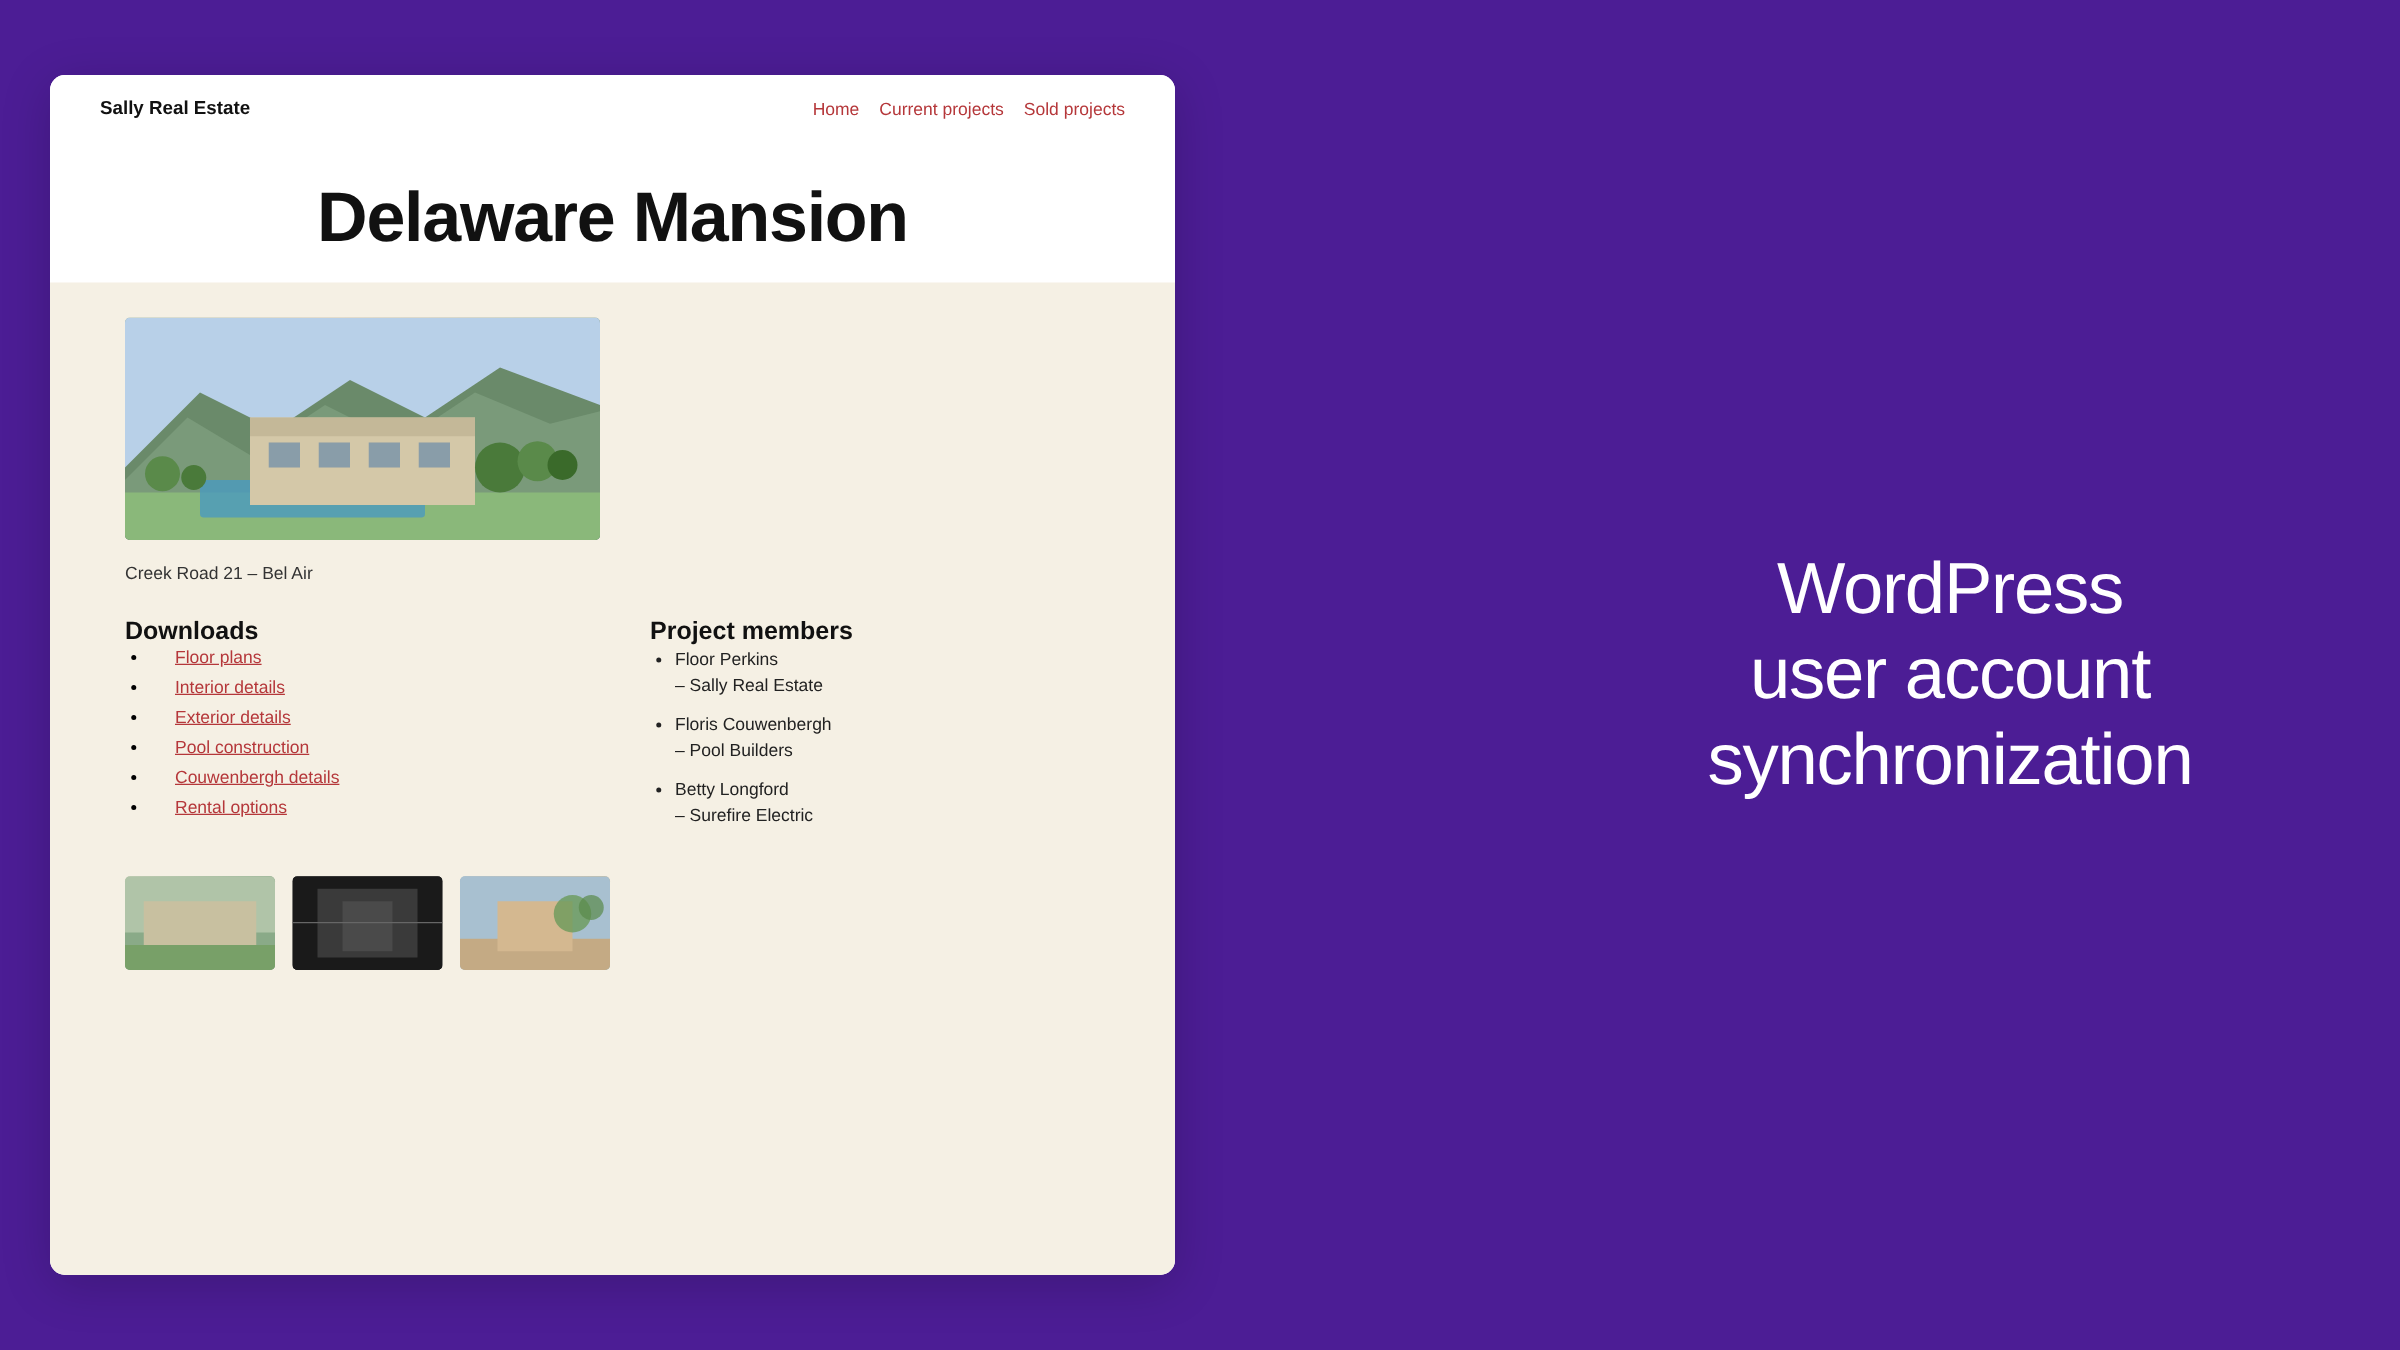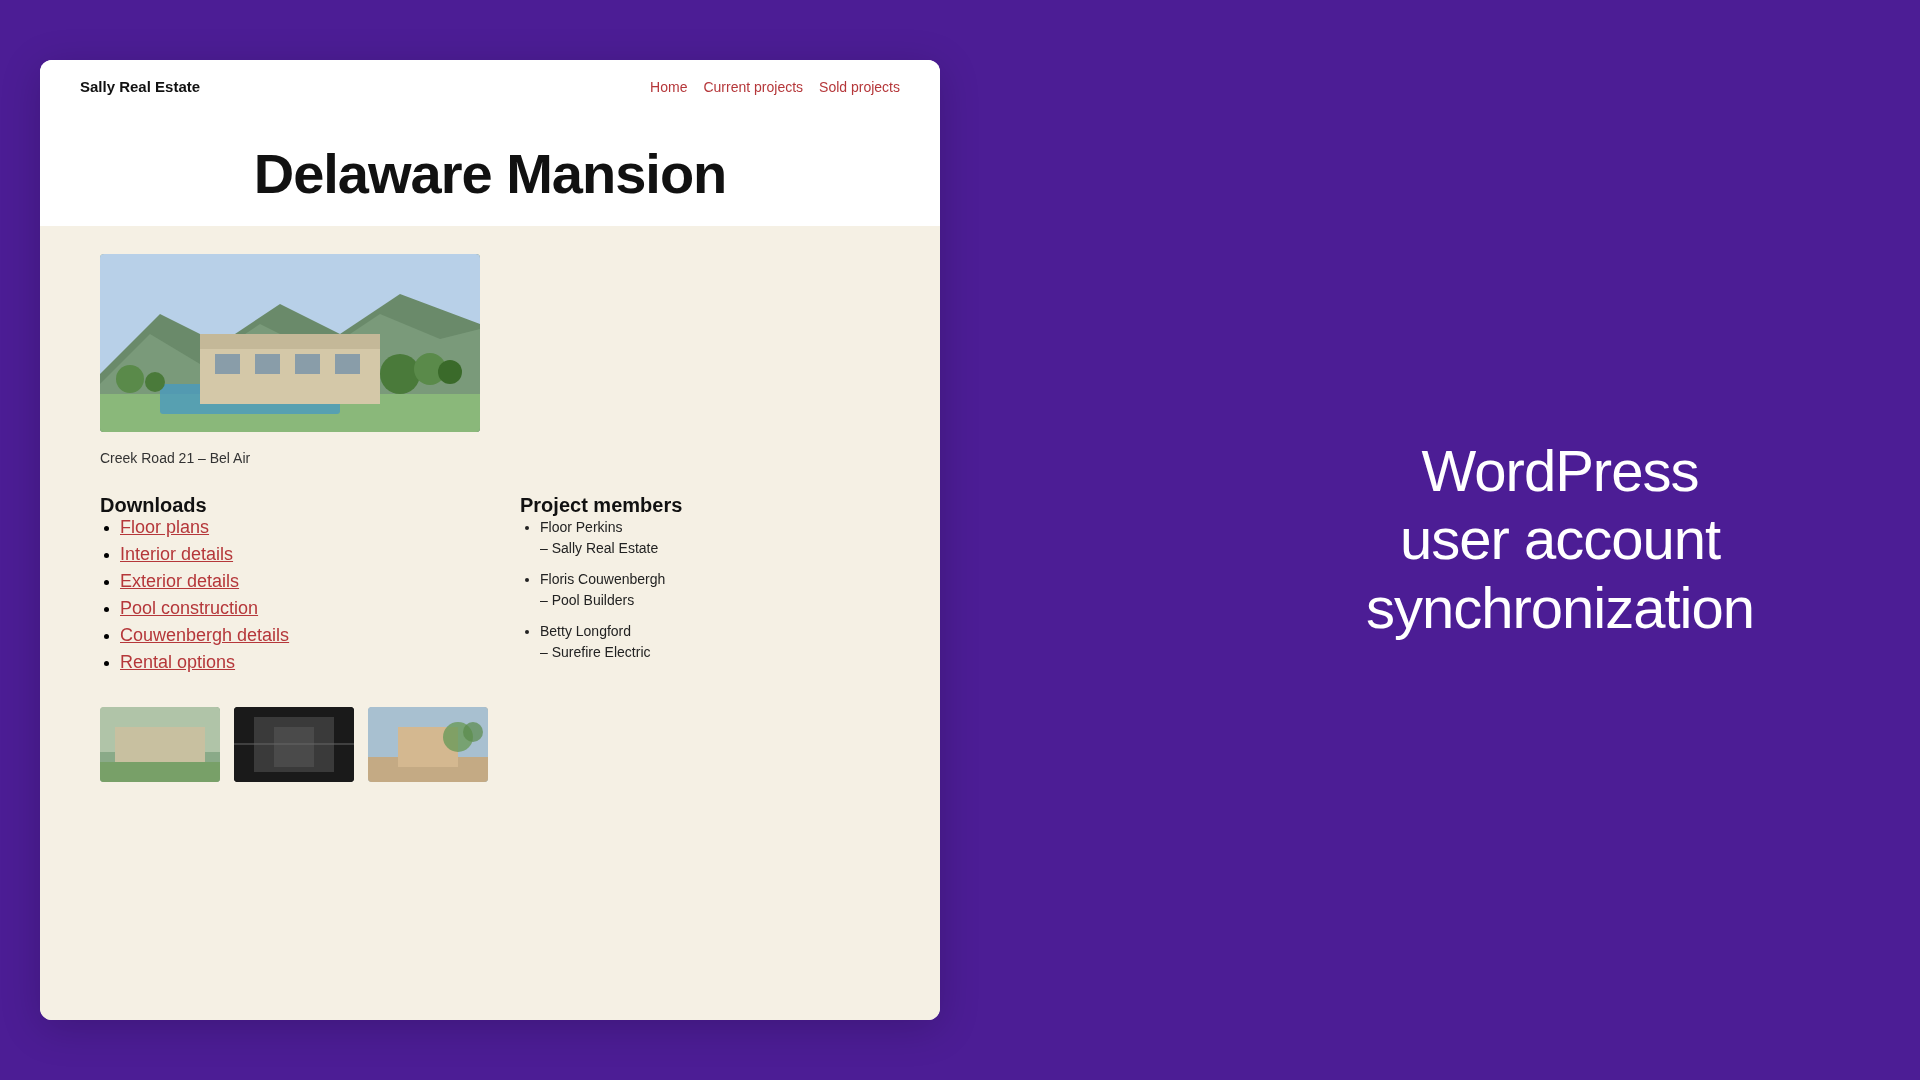--- a/index.html
+++ b/index.html
@@ -137,24 +137,25 @@
       list-style: disc;
       padding-left: 20px;
     }
 
     .downloads-list li {
       margin-bottom: 6px;
     }
 
     .downloads-list li a {
       font-family: Arial, Helvetica, sans-serif;
-      font-size: 18px;
+      font-size: 14px;
       color: #b5373a;
       text-decoration: underline;
       cursor: pointer;
+      margin-left: 20px;
     }
 
     .members-list {
       list-style: disc;
       padding-left: 20px;
     }
 
     .members-list li {
       font-family: Arial, Helvetica, sans-serif;
       font-size: 14px;

